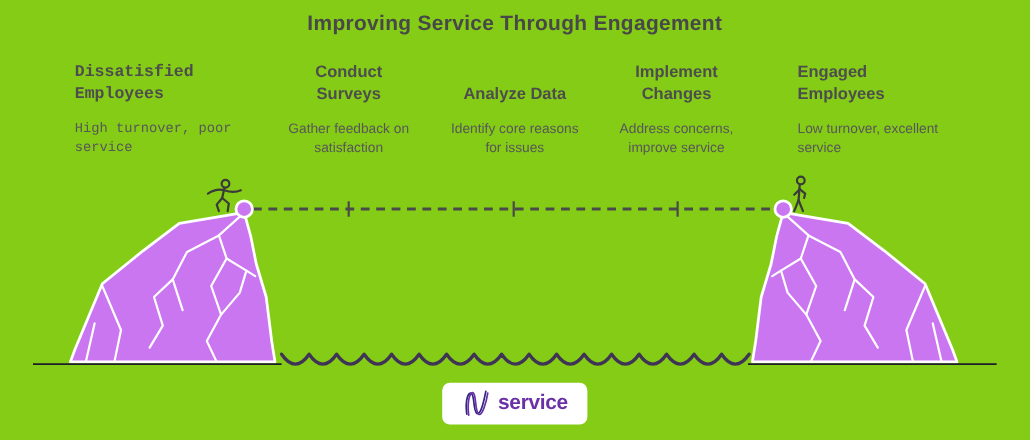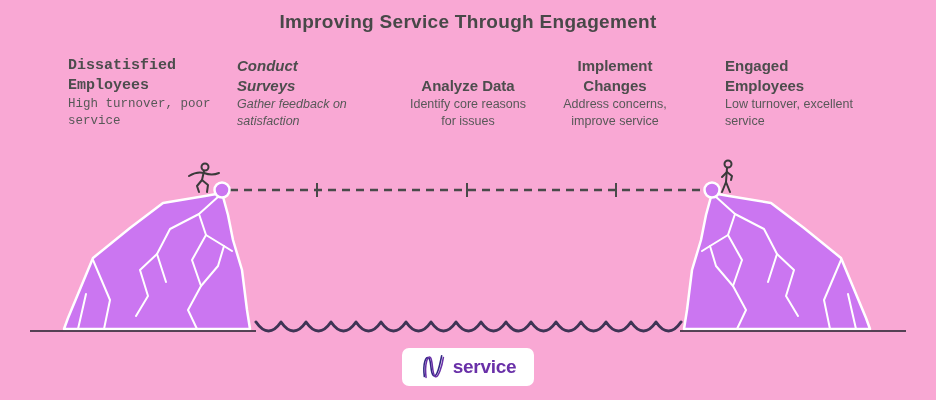--- a/index.html
+++ b/index.html
@@ -1,33 +1,33 @@
 <!DOCTYPE html>
 <html><head>
 <meta charset="utf-8">
 <style>
   html,body{margin:0;padding:0;background:#fff;}
   .canvas{
-    position:relative;width:936px;height:400px;background:#f9a8d4;overflow:hidden;
+    position:relative;width:936px;height:400px;background:#84cc16;overflow:hidden;
     font-family:"Liberation Sans","DejaVu Sans",sans-serif;
   }
   .page-title{
     position:absolute;top:11px;left:0;width:936px;text-align:center;
     font-size:19px;font-weight:bold;letter-spacing:.3px;color:#484848;
   }
   .stage{position:absolute;top:52px;}
   .stage-heading{
     min-height:44px;display:flex;flex-direction:column;justify-content:flex-end;
     font-size:15px;font-weight:bold;line-height:1.35;color:#4d4d4d;white-space:pre-line;
   }
   .stage-desc{
-    font-size:12.5px;line-height:1.32;color:#585858;white-space:pre-line;
+    margin-top:13px;font-size:12.5px;line-height:1.32;color:#585858;white-space:pre-line;
   }
   .stage.s1{left:68px;width:160px;text-align:left;font-family:Liberation Mono, monospace;}
-  .stage.s2{left:237px;width:160px;text-align:left;font-style:italic;}
+  .stage.s2{left:237px;width:160px;text-align:center;}
   .stage.s3{left:388px;width:160px;text-align:center;}
   .stage.s4{left:535px;width:160px;text-align:center;}
   .stage.s5{left:725px;width:150px;text-align:left;}
   .scene{position:absolute;left:0;top:0;width:936px;height:400px;}
   .facet{fill:none;stroke:#ffffff;stroke-width:2;stroke-linejoin:round;stroke-linecap:round;}
   .figure{fill:none;stroke:#3a3a3a;stroke-width:2;stroke-linecap:round;stroke-linejoin:round;}
   .tick{stroke:#4a4a4a;stroke-width:2;}
   .logo-card{
     position:absolute;left:402px;top:348px;width:132px;height:38px;border-radius:7px;
     background:#ffffff;display:flex;align-items:center;justify-content:center;gap:7px;

